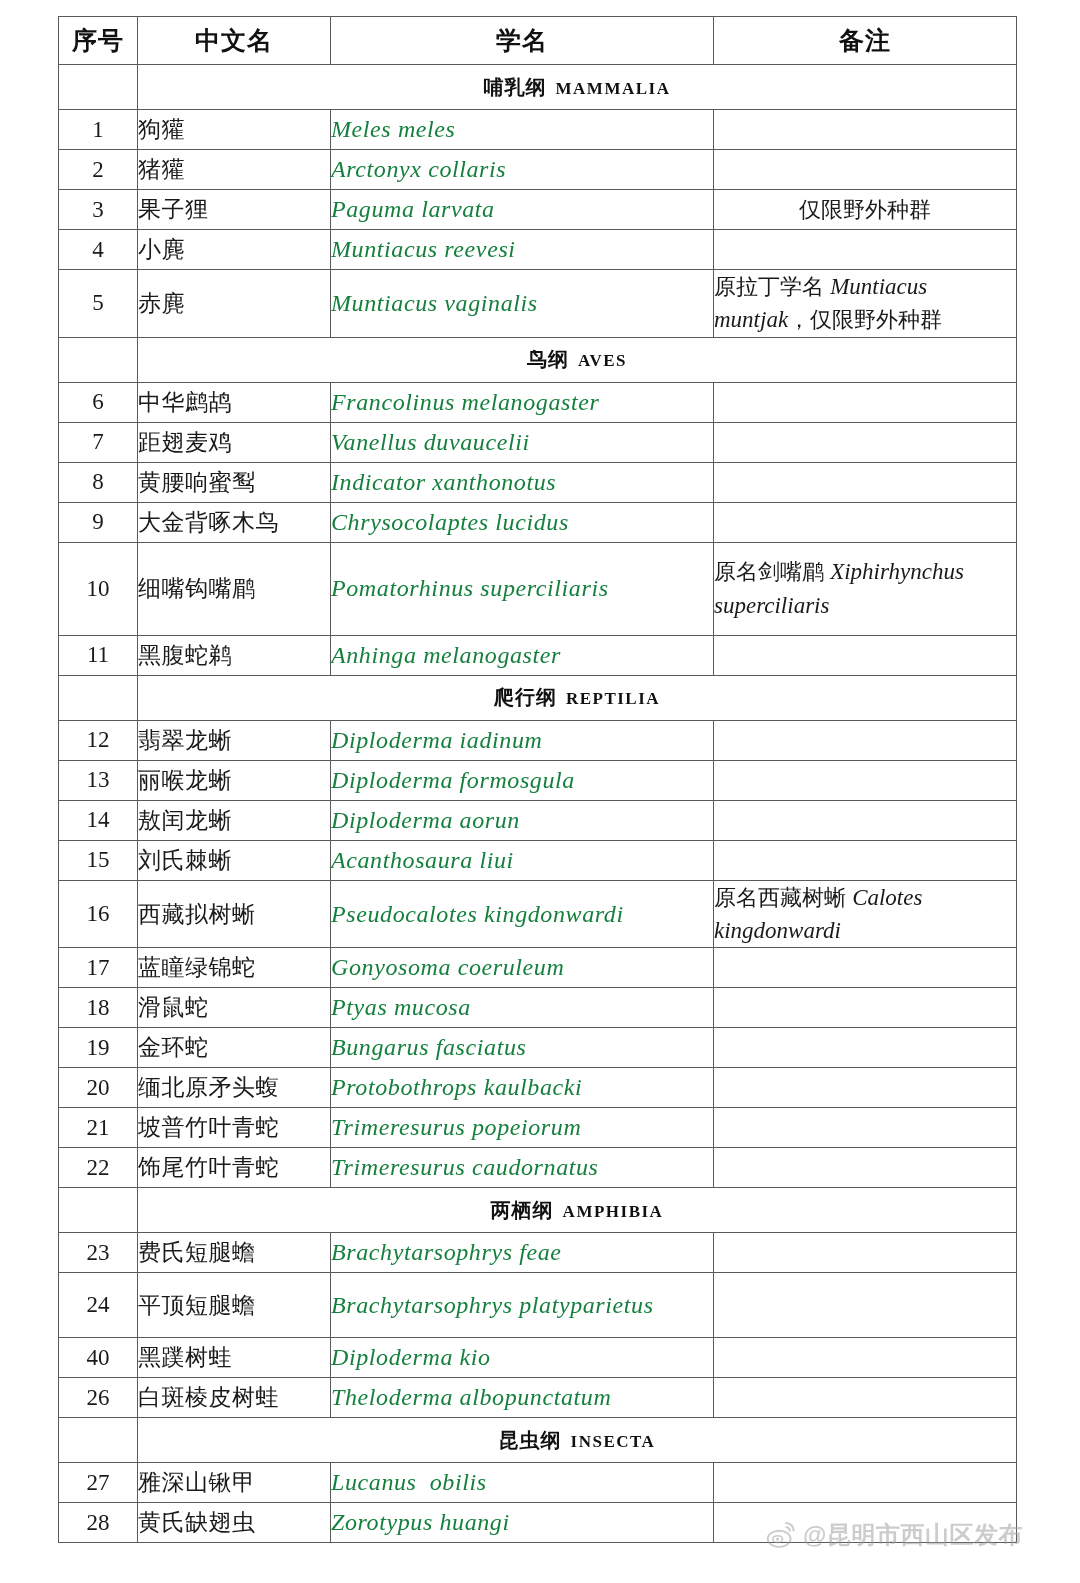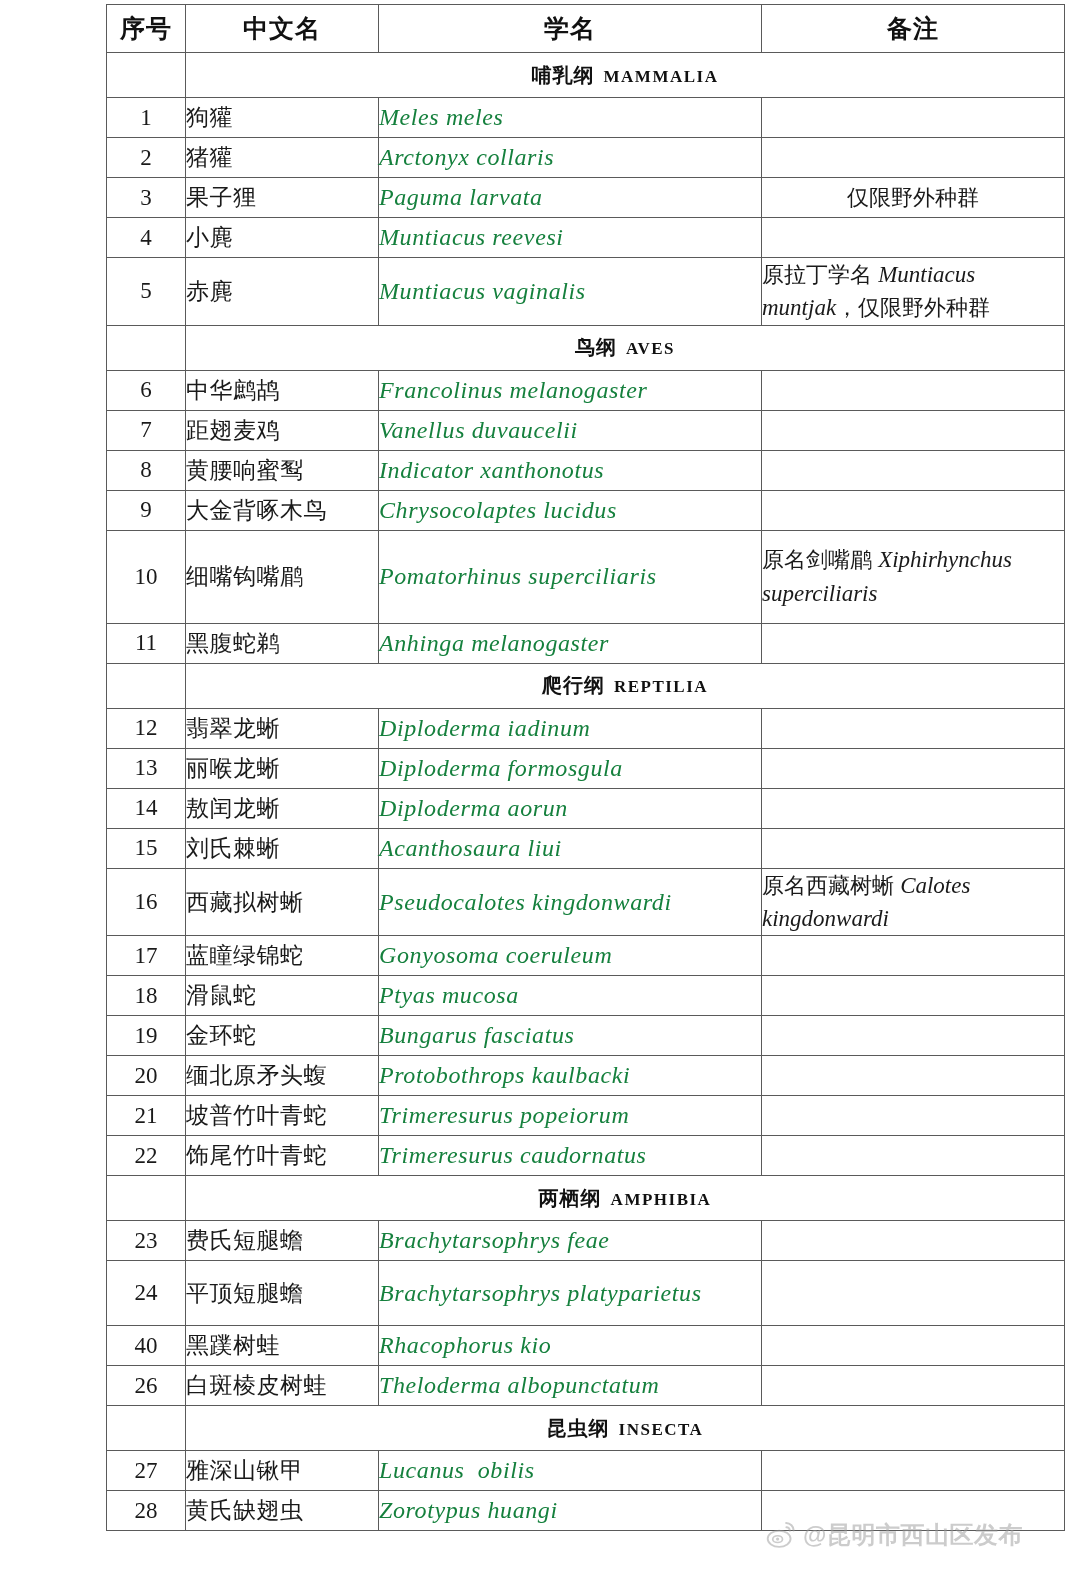--- a/index.html
+++ b/index.html
@@ -11,23 +11,22 @@
     width: 1080px;
     height: 1583px;
     position: relative;
     font-family: "Liberation Serif", "DejaVu Serif", serif;
     overflow: hidden;
   }
 
   #sheet {
     position: absolute;
     left: 58px;
-    top: 4px;
+    top: 16px;
     width: 958px;
-    margin-left: 48px;
   }
 
   table.species-table {
     width: 958px;
     border-collapse: collapse;
     table-layout: fixed;
     background: #ffffff;
   }
 
   table.species-table td,
@@ -328,21 +327,21 @@
         </tr>
         <tr class="data-row row-tall">
           <td class="cell-idx">24</td>
           <td class="cell-cn">平顶短腿蟾</td>
           <td class="cell-sci">Brachytarsophrys platyparietus</td>
           <td class="cell-note"></td>
         </tr>
         <tr class="data-row">
           <td class="cell-idx">40</td>
           <td class="cell-cn">黑蹼树蛙</td>
-          <td class="cell-sci">Rhacophorus kio</td>
+          <td class="cell-sci">Diploderma kio</td>
           <td class="cell-note"></td>
         </tr>
         <tr class="data-row">
           <td class="cell-idx">26</td>
           <td class="cell-cn">白斑棱皮树蛙</td>
           <td class="cell-sci">Theloderma albopunctatum</td>
           <td class="cell-note"></td>
         </tr>
         <tr class="section-row">
           <td class="section-blank"></td>

